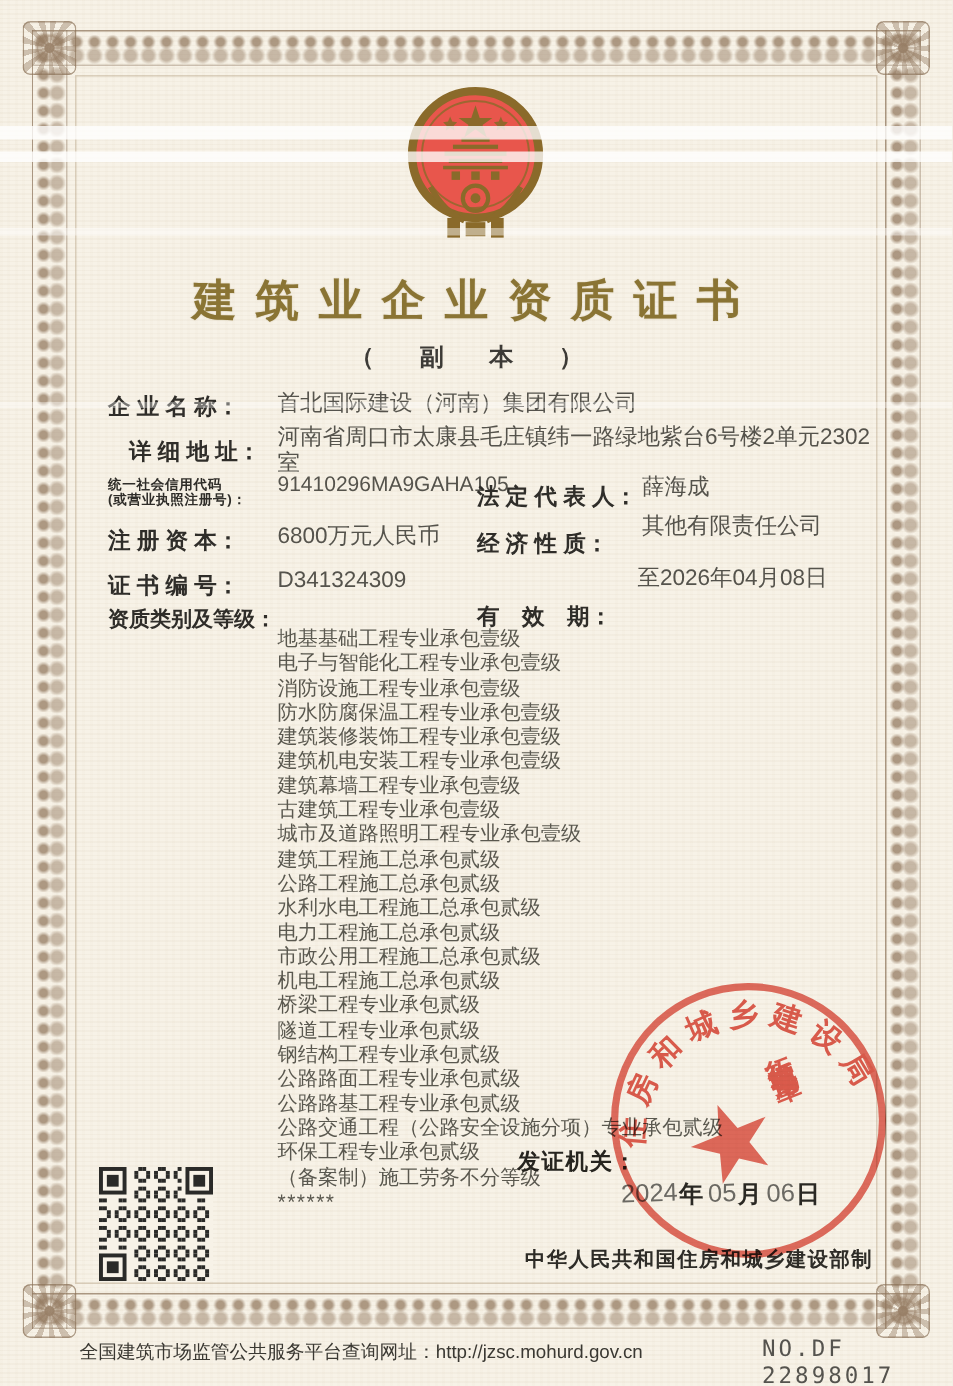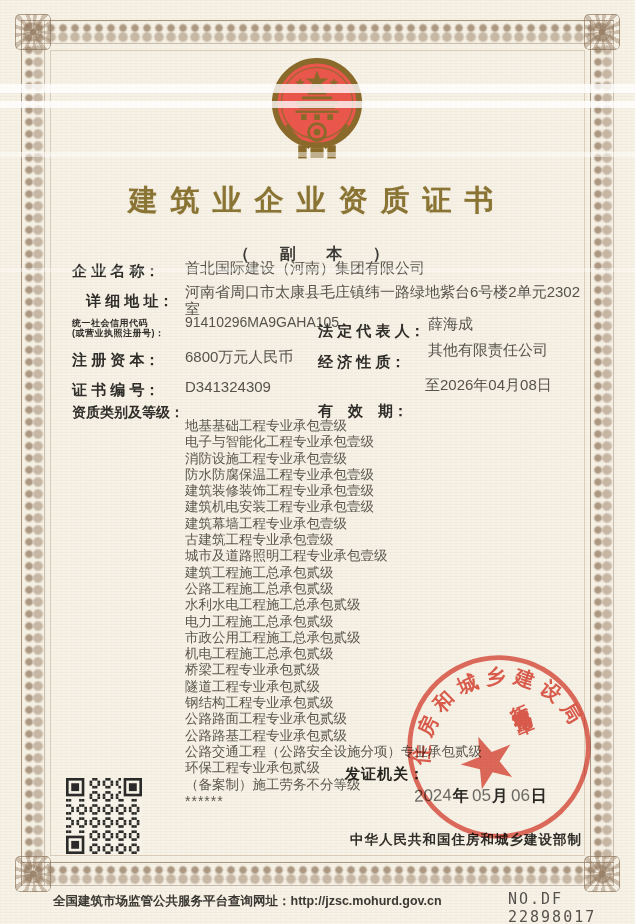--- a/index.html
+++ b/index.html
@@ -64,21 +64,21 @@
   
   .emblem{position:absolute;left:270px;top:57px;}
   
   .title{
     position:absolute;top:181px;left:0;width:100%;text-align:center;
     font-size:29px;font-weight:bold;letter-spacing:13px;color:#8a7434;
     text-shadow:0 0 1px rgba(138,116,52,.4);
   }
   .subtitle{
     position:absolute;top:228px;left:0;width:100%;text-align:center;
-    font-size:16px;font-weight:bold;letter-spacing:13px;color:#3c3a36;margin-top:16px;
+    font-size:16px;font-weight:bold;letter-spacing:13px;color:#3c3a36;
   }
   
   .lbl{position:absolute;font-weight:bold;color:#2f2d29;font-size:15px;white-space:nowrap;}
   .val{position:absolute;color:#55534c;font-size:15px;white-space:nowrap;}
   .val-wrap{white-space:normal;line-height:17px;width:402px;}
   .lbl-small{font-size:9px;line-height:10px;letter-spacing:.5px;}
   
   .qual-label{position:absolute;left:72px;top:404px;font-weight:bold;color:#2f2d29;font-size:14px;}
   .qual-list{position:absolute;left:185px;top:418px;width:340px;}
   .qual-item{font-size:13.5px;line-height:16.3px;color:#5a584f;white-space:nowrap;}
@@ -87,21 +87,21 @@
   .issuer-label{position:absolute;left:345px;top:765px;font-weight:bold;color:#26241f;font-size:15px;letter-spacing:1px;}
   .issue-date{position:absolute;left:414px;top:786px;width:170px;font-size:16px;white-space:nowrap;}
   .issue-date .num{color:#6b6963;display:inline-block;transform:rotate(-2deg);font-size:17px;}
   .issue-date .unit{color:#2a2823;font-weight:bold;margin:0 3px 0 1px;}
   .made-by{position:absolute;left:350px;top:831px;font-size:13.5px;font-weight:bold;color:#2e2c27;letter-spacing:1px;}
   
   .seal{position:absolute;left:403px;top:651px;width:192px;height:192px;transform:rotate(-22deg);opacity:.88;mix-blend-mode:multiply;}
   
   .qr{position:absolute;left:66px;top:778px;}
   
-  .footer-query{position:absolute;left:53px;top:893px;font-size:12.5px;font-weight:bold;color:#3a3832;}
+  .footer-query{position:absolute;left:53px;top:893px;font-size:12.5px;font-weight:normal;color:#3a3832;}
   .footer-serial{
     position:absolute;left:508px;top:890px;font-size:15px;color:#55534e;
     font-family:"DejaVu Sans Mono","Liberation Mono",monospace;letter-spacing:2px;
   }
 </style>
 </head>
 <body>
 
 <div class="page">
 

